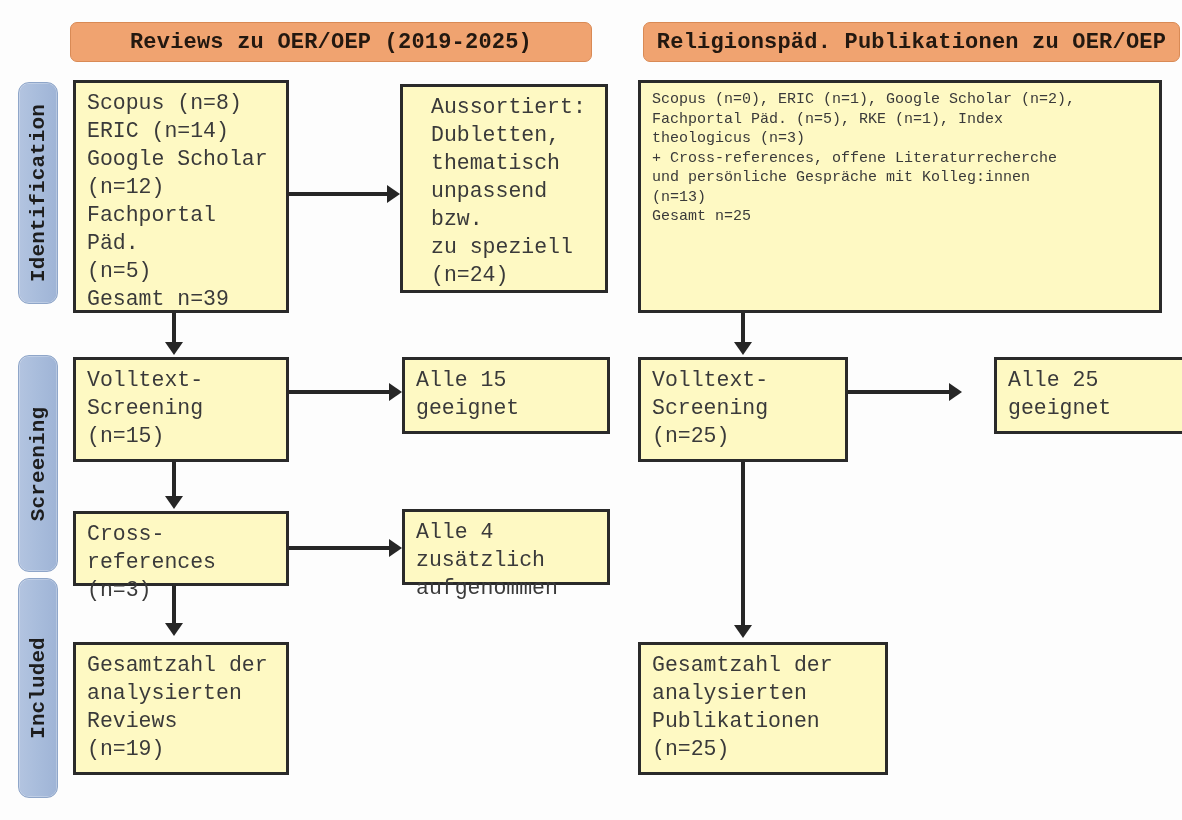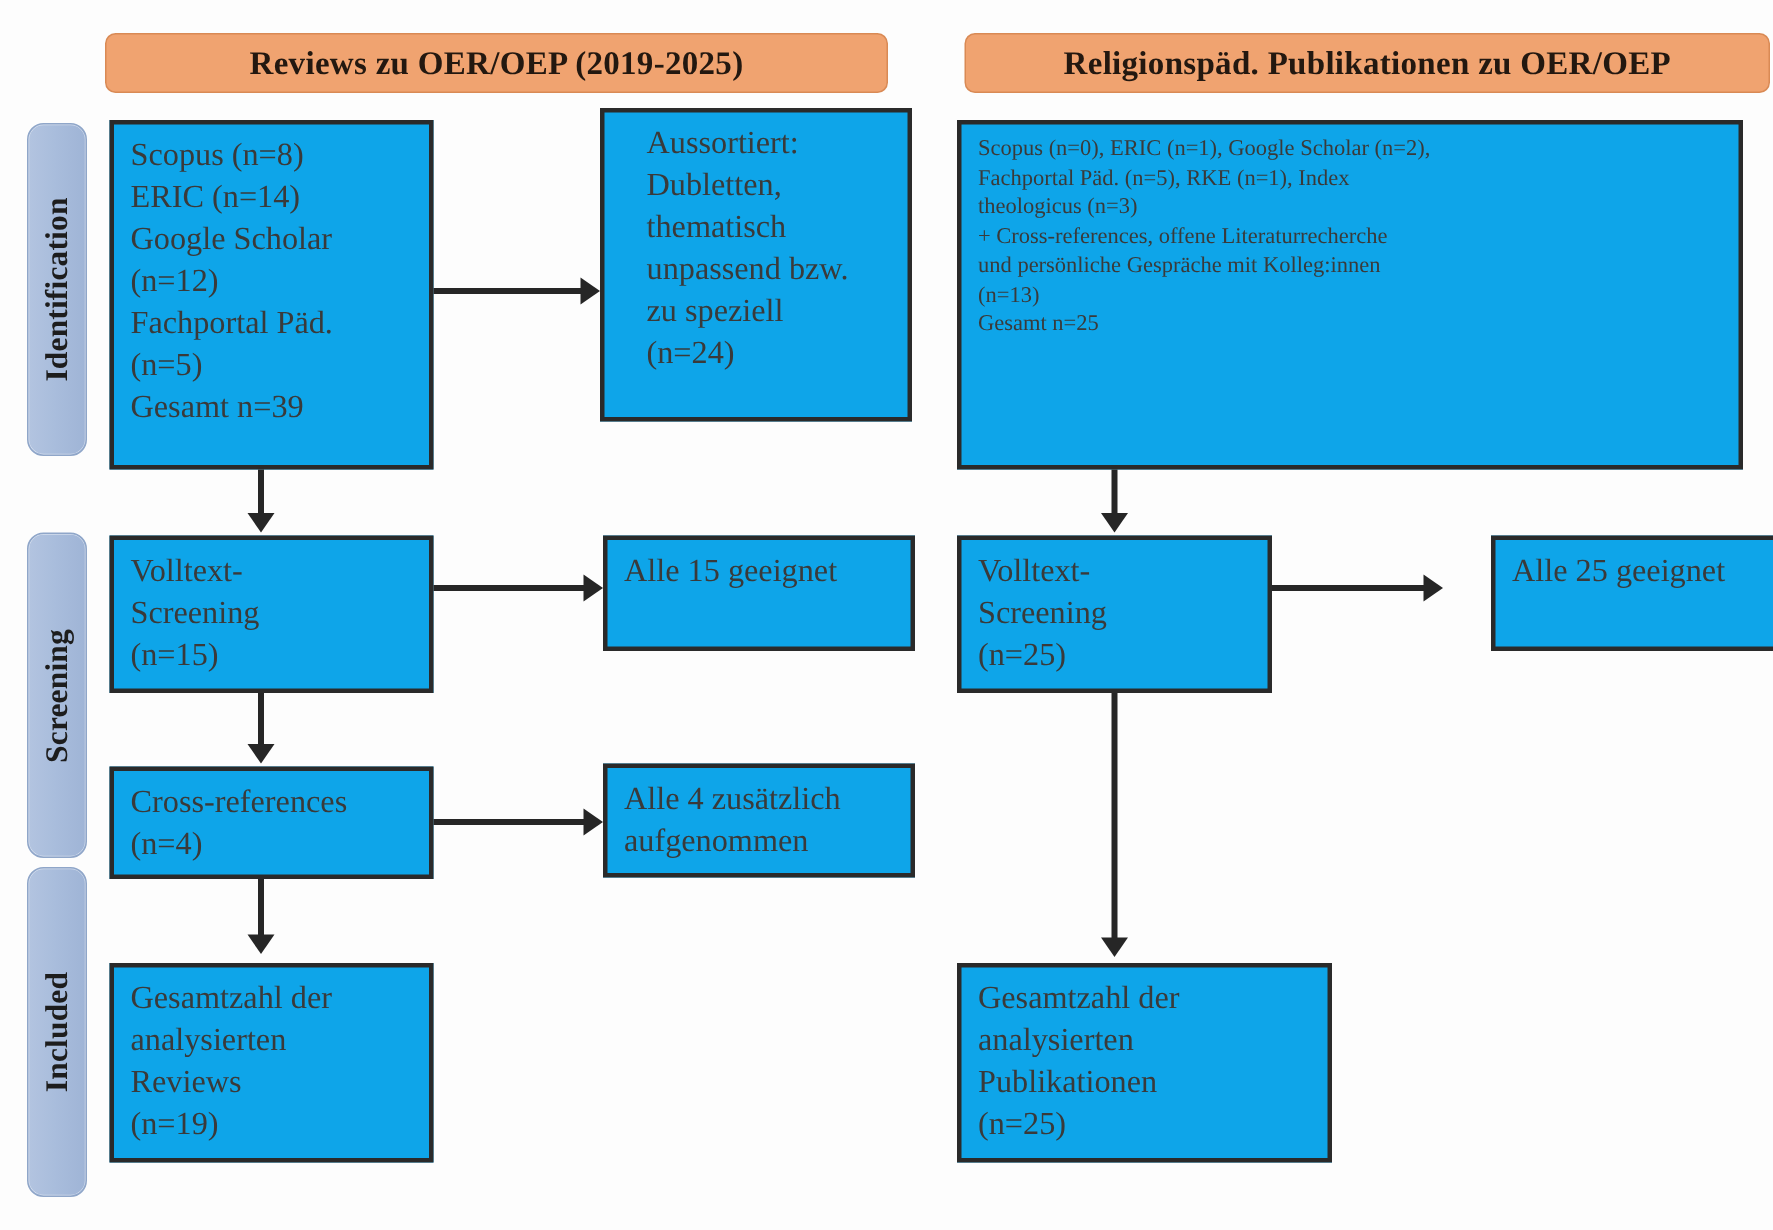--- a/index.html
+++ b/index.html
@@ -5,21 +5,21 @@
   html, body {
     margin: 0;
     padding: 0;
     background: #ffffff;
   }
   #canvas {
     position: relative;
     width: 1182px;
     height: 820px;
     background: #fdfdfd;
-    font-family: Liberation Serif, serif;
+    font-family: Liberation Mono, monospace;
     overflow: hidden;
   }
 
   
   .stage-badge {
     position: absolute;
     background: linear-gradient(to right, #b3c4e0 0%, #a9bddc 45%, #9fb4d6 100%);
     border: 1px solid #8fa6c9;
     border-radius: 11px;
     box-shadow: 0 0 0 0.5px rgba(255,255,255,0.5) inset;
@@ -49,21 +49,21 @@
     color: #231810;
     font-size: 22px;
     font-weight: bold;
     letter-spacing: 0.2px;
     white-space: nowrap;
   }
 
   
   .flow-box {
     position: absolute;
-    background: #0ea5e9;
+    background: #fef9c3;
     border: 3px solid #2a2a2a;
     box-sizing: border-box;
     padding: 7px 9px 4px 11px;
   }
   .flow-box .box-text {
     font-size: 21.5px;
     line-height: 1.30;
     color: #3a3a3a;
     white-space: pre-line;
     font-weight: normal;
@@ -117,21 +117,21 @@
   <div class="flow-box" style="left:73px; top:80px; width:216px; height:233px;">
     <div class="box-text">Scopus (n=8)
 ERIC (n=14)
 Google Scholar
 (n=12)
 Fachportal Päd.
 (n=5)
 Gesamt n=39</div>
   </div>
 
-  <div class="flow-box" style="left:400px; top:72px; width:208px; height:209px;padding-left:28px;">
+  <div class="flow-box" style="left:400px; top:84px; width:208px; height:209px;padding-left:28px;">
     <div class="box-text">Aussortiert:
 Dubletten,
 thematisch
 unpassend bzw.
 zu speziell
 (n=24)</div>
   </div>
 
   <div class="conn-h" style="left:289px; top:192px; width:99px;"></div>
   <div class="arrow-right" style="left:387px; top:185px;"></div>
@@ -150,21 +150,21 @@
   </div>
 
   <div class="conn-h" style="left:289px; top:390px; width:101px;"></div>
   <div class="arrow-right" style="left:389px; top:383px;"></div>
 
   <div class="conn-v" style="left:172px; top:462px; width:4px; height:36px;"></div>
   <div class="arrow-down" style="left:165px; top:496px;"></div>
 
   <div class="flow-box" style="left:73px; top:511px; width:216px; height:75px;">
     <div class="box-text">Cross-references
-(n=4)</div>
+(n=3)</div>
   </div>
 
   <div class="flow-box" style="left:402px; top:509px; width:208px; height:76px;">
     <div class="box-text">Alle 4 zusätzlich
 aufgenommen</div>
   </div>
 
   <div class="conn-h" style="left:289px; top:546px; width:101px;"></div>
   <div class="arrow-right" style="left:389px; top:539px;"></div>
 

